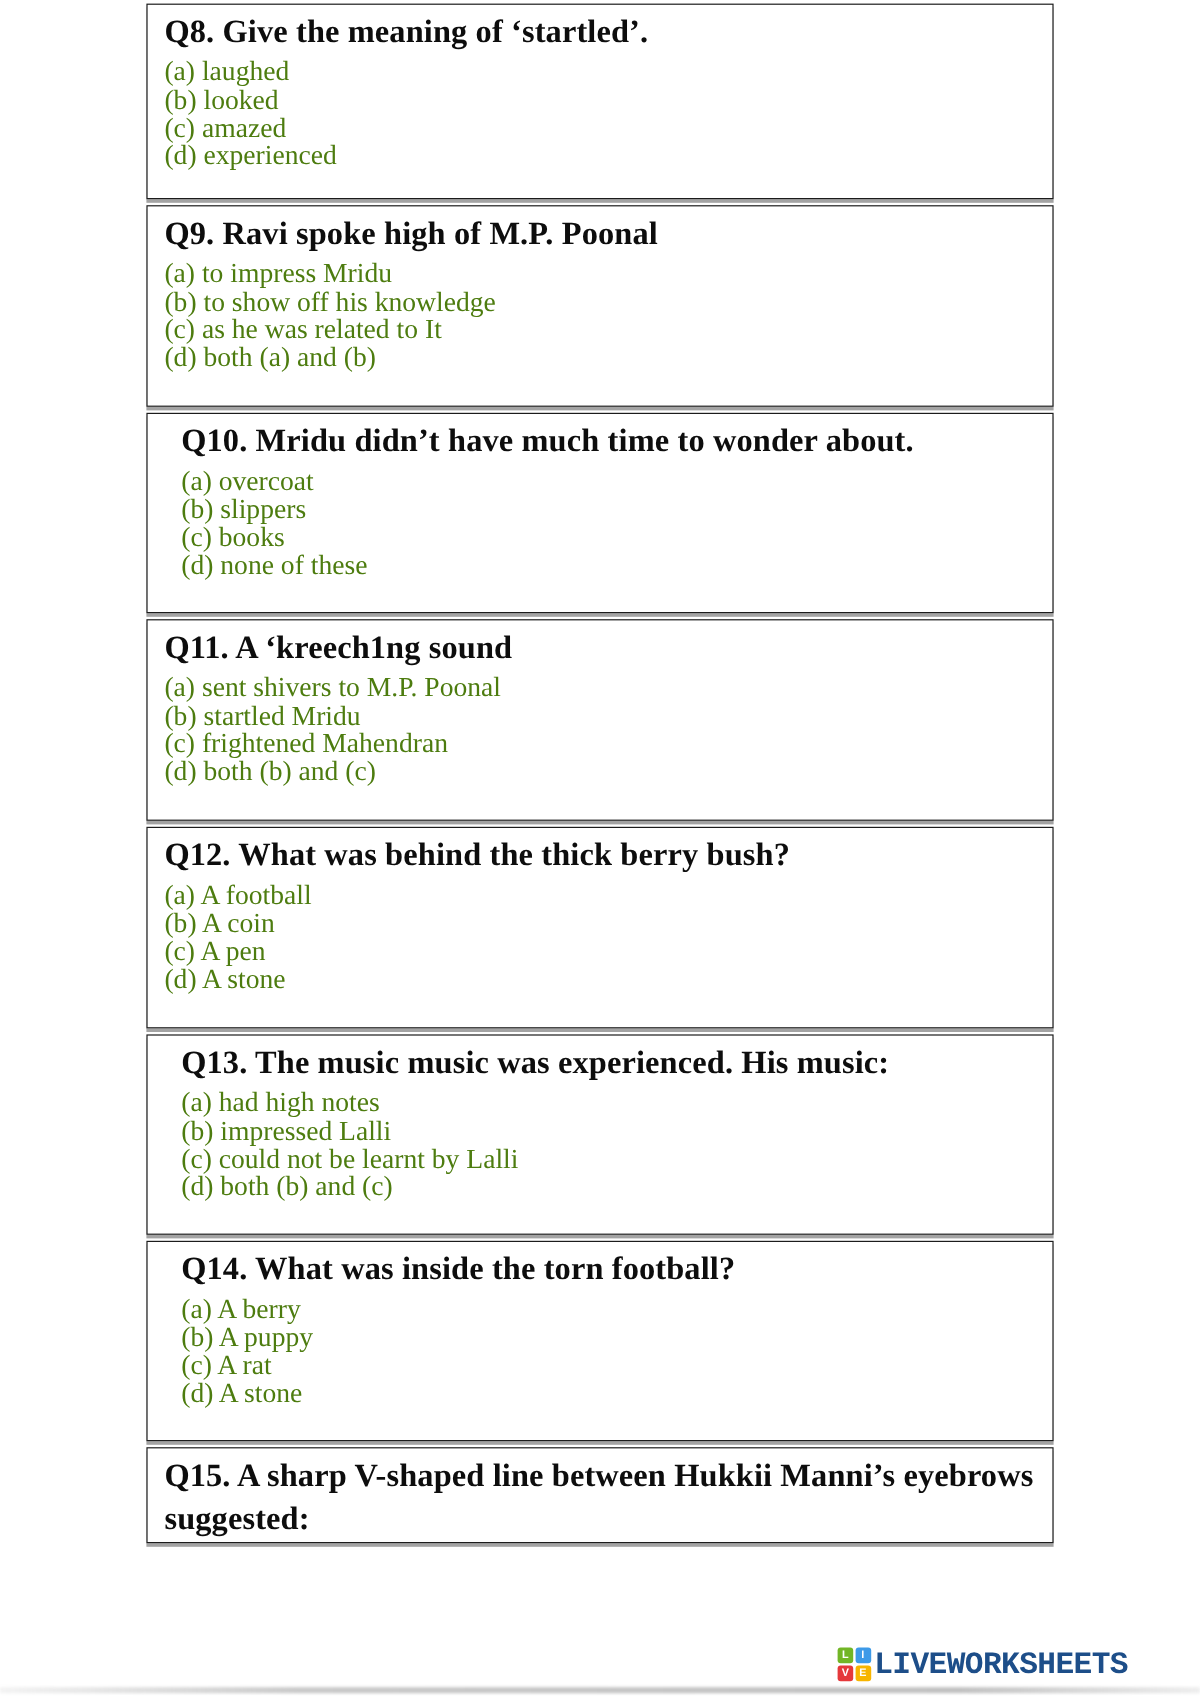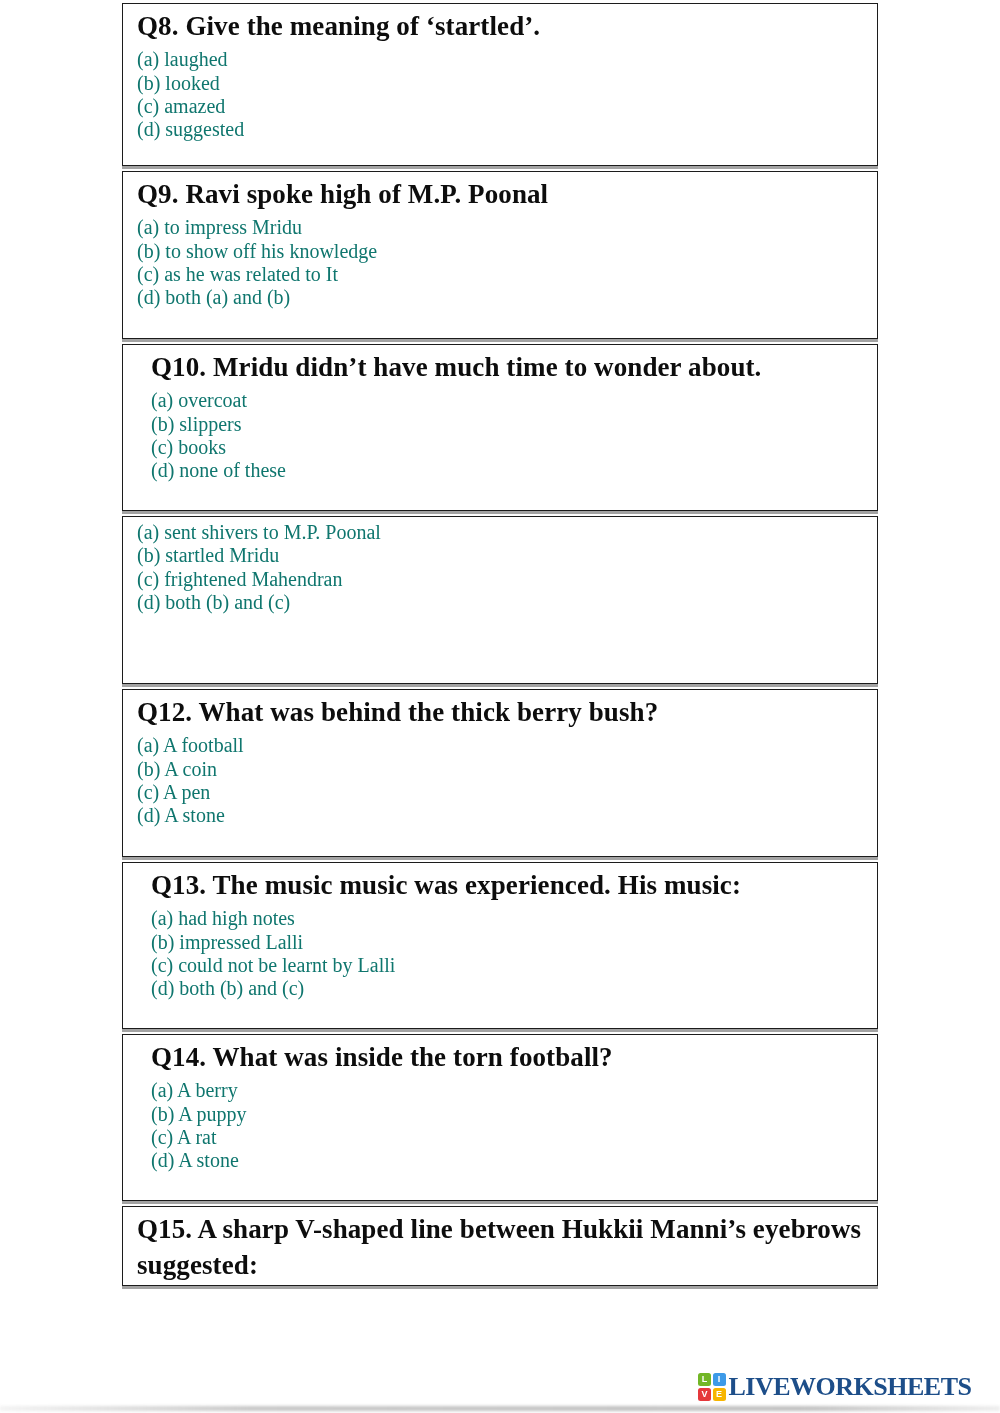--- a/index.html
+++ b/index.html
@@ -35,23 +35,23 @@
   .q-title {
     margin: 0 0 4px 0;
     font-size: 27px;
     font-weight: bold;
     line-height: 1.35;
     color: #0d0d0d;
     letter-spacing: 0.1px;
   }
   .q-opts p {
     margin: 0;
-    font-size: 20px;
+    font-size: 23px;
     line-height: 23.3px;
-    color: #0f766e;
+    color: #4d7c0f;
   }
   
   .brand {
     position: absolute;
     left: 698px; top: 1373px;
     display: flex;
     align-items: center;
     gap: 3px;
   }
   .brand-grid {
@@ -68,21 +68,21 @@
     font-weight: bold;
     font-size: 9px;
     line-height: 13px;
     text-align: center;
   }
   .tile-l { background: #72b626; }
   .tile-i { background: #3d9ae8; }
   .tile-v { background: #e5383b; }
   .tile-e { background: #f7b500; }
   .brand-text {
-    font-family: Liberation Serif, serif;
+    font-family: Liberation Mono, monospace;
     font-weight: bold;
     font-size: 26px;
     letter-spacing: -0.5px;
     color: #1d4e89;
     line-height: 28px;
     white-space: nowrap;
   }
   
   .bottom-smudge {
     position: absolute;
@@ -102,21 +102,21 @@
 <div class="page">
 
   <div class="qtable">
 
     <article class="qcell h-first">
       <h2 class="q-title">Q8. Give the meaning of ‘startled’.</h2>
       <div class="q-opts">
         <p>(a) laughed</p>
         <p>(b) looked</p>
         <p>(c) amazed</p>
-        <p>(d) suggested</p>
+        <p>(d) experienced</p>
       </div>
     </article>
 
     <article class="qcell h-a">
       <h2 class="q-title">Q9. Ravi spoke high of M.P. Poonal</h2>
       <div class="q-opts">
         <p>(a) to impress Mridu</p>
         <p>(b) to show off his knowledge</p>
         <p>(c) as he was related to It</p>
         <p>(d) both (a) and (b)</p>
@@ -127,20 +127,21 @@
       <h2 class="q-title">Q10. Mridu didn’t have much time to wonder about.</h2>
       <div class="q-opts">
         <p>(a) overcoat</p>
         <p>(b) slippers</p>
         <p>(c) books</p>
         <p>(d) none of these</p>
       </div>
     </article>
 
     <article class="qcell h-a">
+      <h2 class="q-title">Q11. A ‘kreech1ng sound</h2>
       <div class="q-opts">
         <p>(a) sent shivers to M.P. Poonal</p>
         <p>(b) startled Mridu</p>
         <p>(c) frightened Mahendran</p>
         <p>(d) both (b) and (c)</p>
       </div>
     </article>
 
     <article class="qcell h-a">
       <h2 class="q-title">Q12. What was behind the thick berry bush?</h2>

